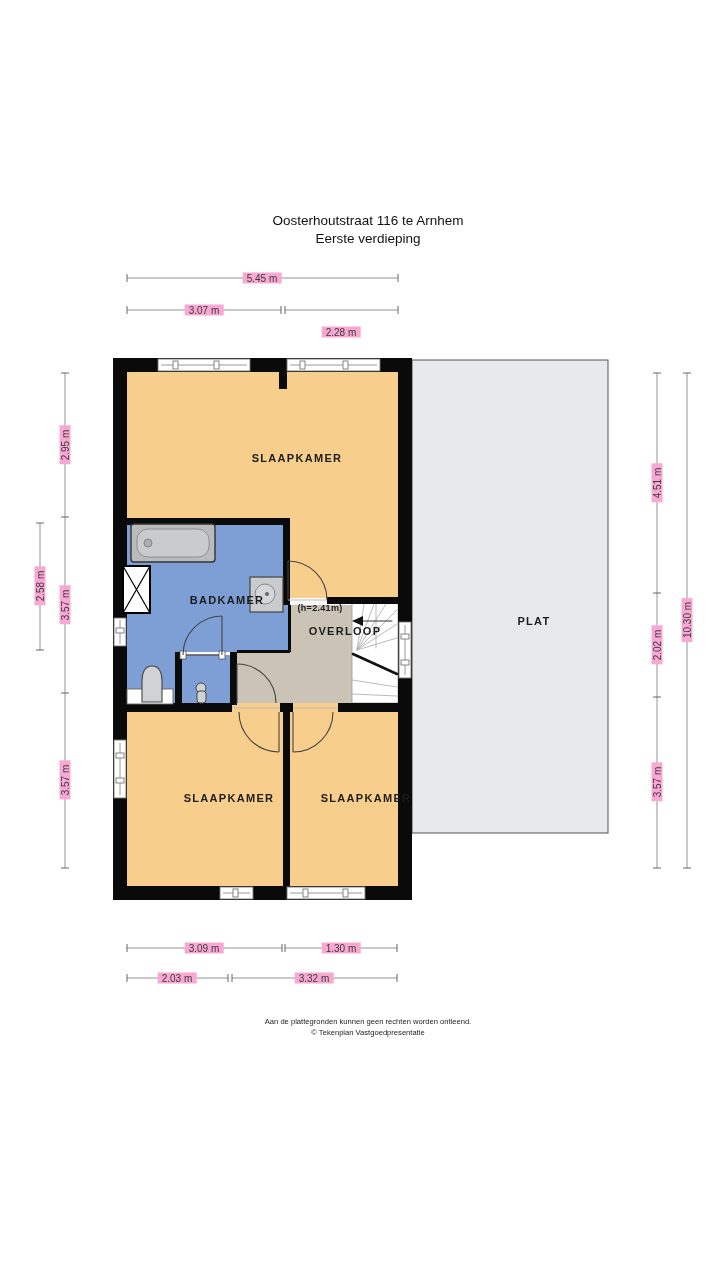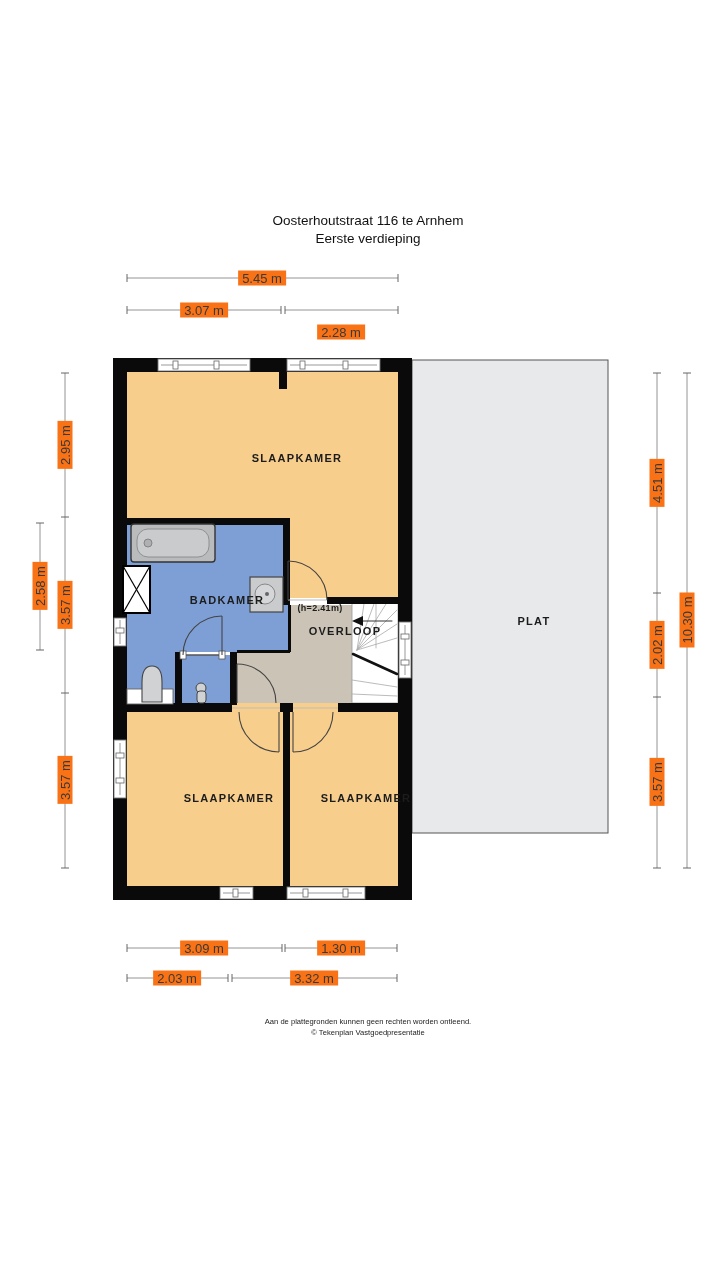--- a/index.html
+++ b/index.html
@@ -4,21 +4,21 @@
 <style>
   html,body{margin:0;padding:0;background:#fff;}
   #stage{position:relative;width:720px;height:1136px;background:#ffffff;overflow:hidden;
          font-family:"Liberation Sans",sans-serif;}
   svg{position:absolute;left:0;top:0;}
   .lbl{position:absolute;transform:translate(-50%,-50%);white-space:nowrap;
        font-family:"Liberation Sans",sans-serif;}
   .title{font-size:13.5px;line-height:1.3;color:#111;text-align:center;font-weight:400;}
   .room{font-size:11px;font-weight:600;letter-spacing:1.3px;color:#1c1c1c;padding-left:48px;}
   .room-sub{font-size:9px;font-weight:600;letter-spacing:0.3px;color:#1c1c1c;}
-  .dim{font-size:13px;color:#3a3a3a;background:#f97316;padding:0 4px;}
+  .dim{font-size:10px;color:#3a3a3a;background:#f9a8d4;padding:0 4px;}
   .vdim{writing-mode:vertical-rl;transform:translate(-50%,-50%) rotate(180deg);padding:4px 0;}
   .footer{font-size:7.6px;line-height:1.4;color:#222;text-align:center;font-weight:400;}
   .scale-label{position:absolute;font-size:7px;color:#222;white-space:nowrap;}
 </style>
 </head>
 <body>
 
 <div id="stage">
 
   <svg width="720" height="1280" viewBox="0 0 720 1280">

